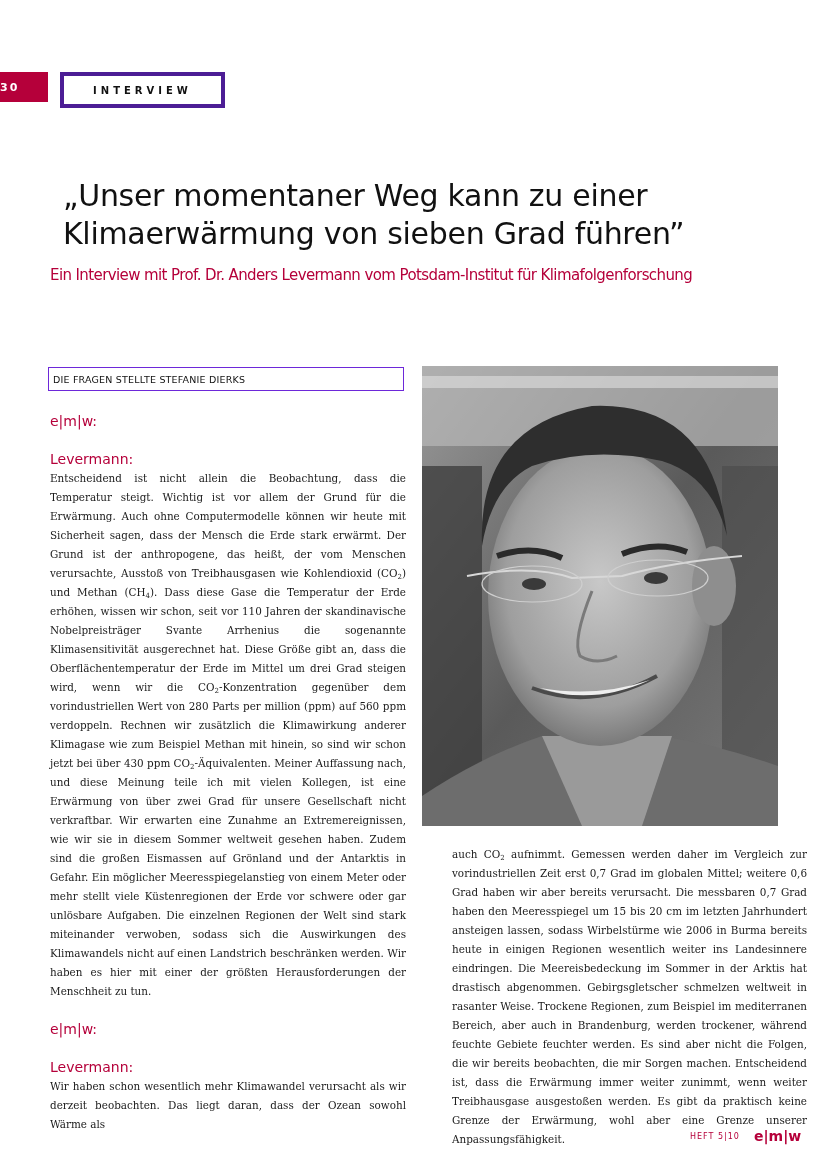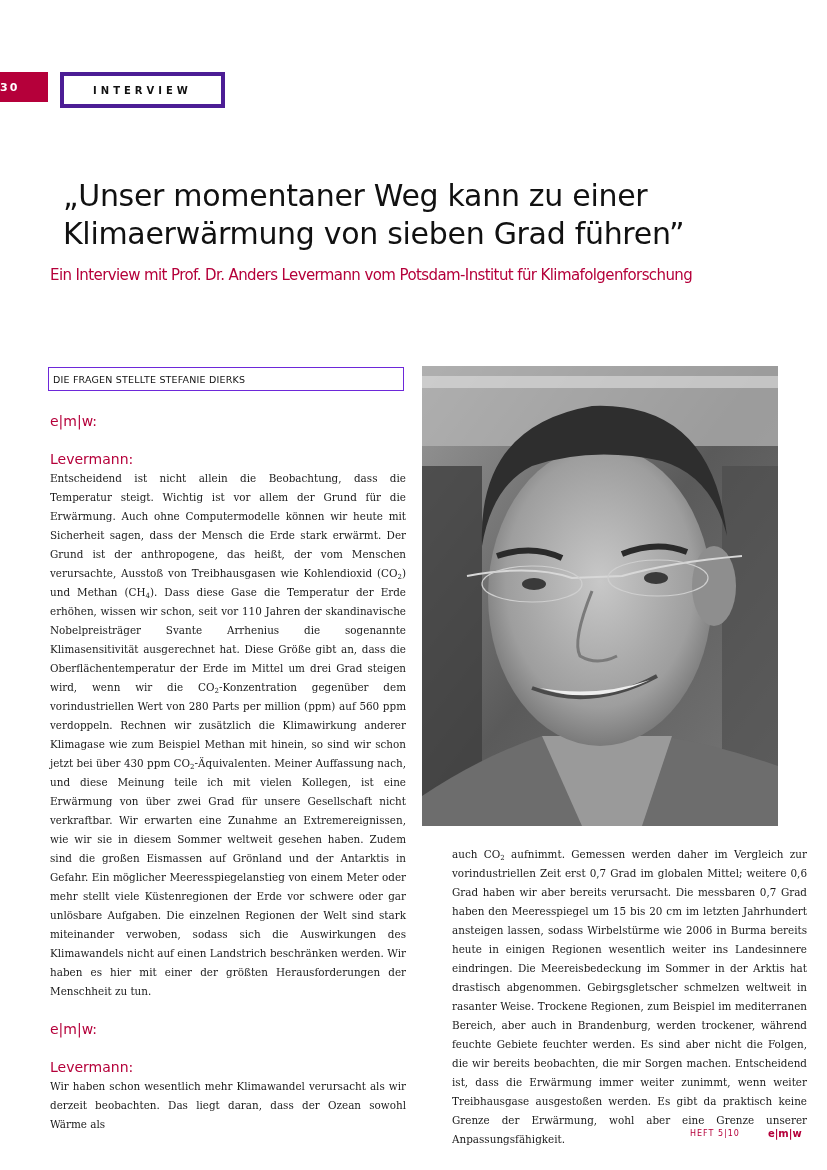--- a/index.html
+++ b/index.html
@@ -50,23 +50,23 @@
   }
   .question {
     font-family: "DejaVu Sans", sans-serif; font-size: 9.6px; display: block; line-height: 19px;
     letter-spacing: 0.1px;
   }
   .answer { display: block; }
   .gap { display: block; height: 19px; }
   sub { font-size: 7px; line-height: 0; vertical-align: -2px; }
   .footer {
     position: absolute; left: 690px; top: 1128px; font-family: "DejaVu Sans", sans-serif;
-    font-size: 8px; color: #b5003a; letter-spacing: 1px; display: flex; gap: 28px; align-items: center;
+    font-size: 8px; color: #b5003a; letter-spacing: 1px; display: flex; gap: 14px; align-items: center;
   }
-  .footer .brand { font-weight: bold; font-size: 10px; letter-spacing: 0; }
+  .footer .brand { font-weight: bold; font-size: 14px; letter-spacing: 0; }
 </style>
 </head>
 <body>
 
 <div class="page-badge">
   <span>30</span>
 </div>
 <div class="section-box">
   <span>INTERVIEW</span>
 </div>

